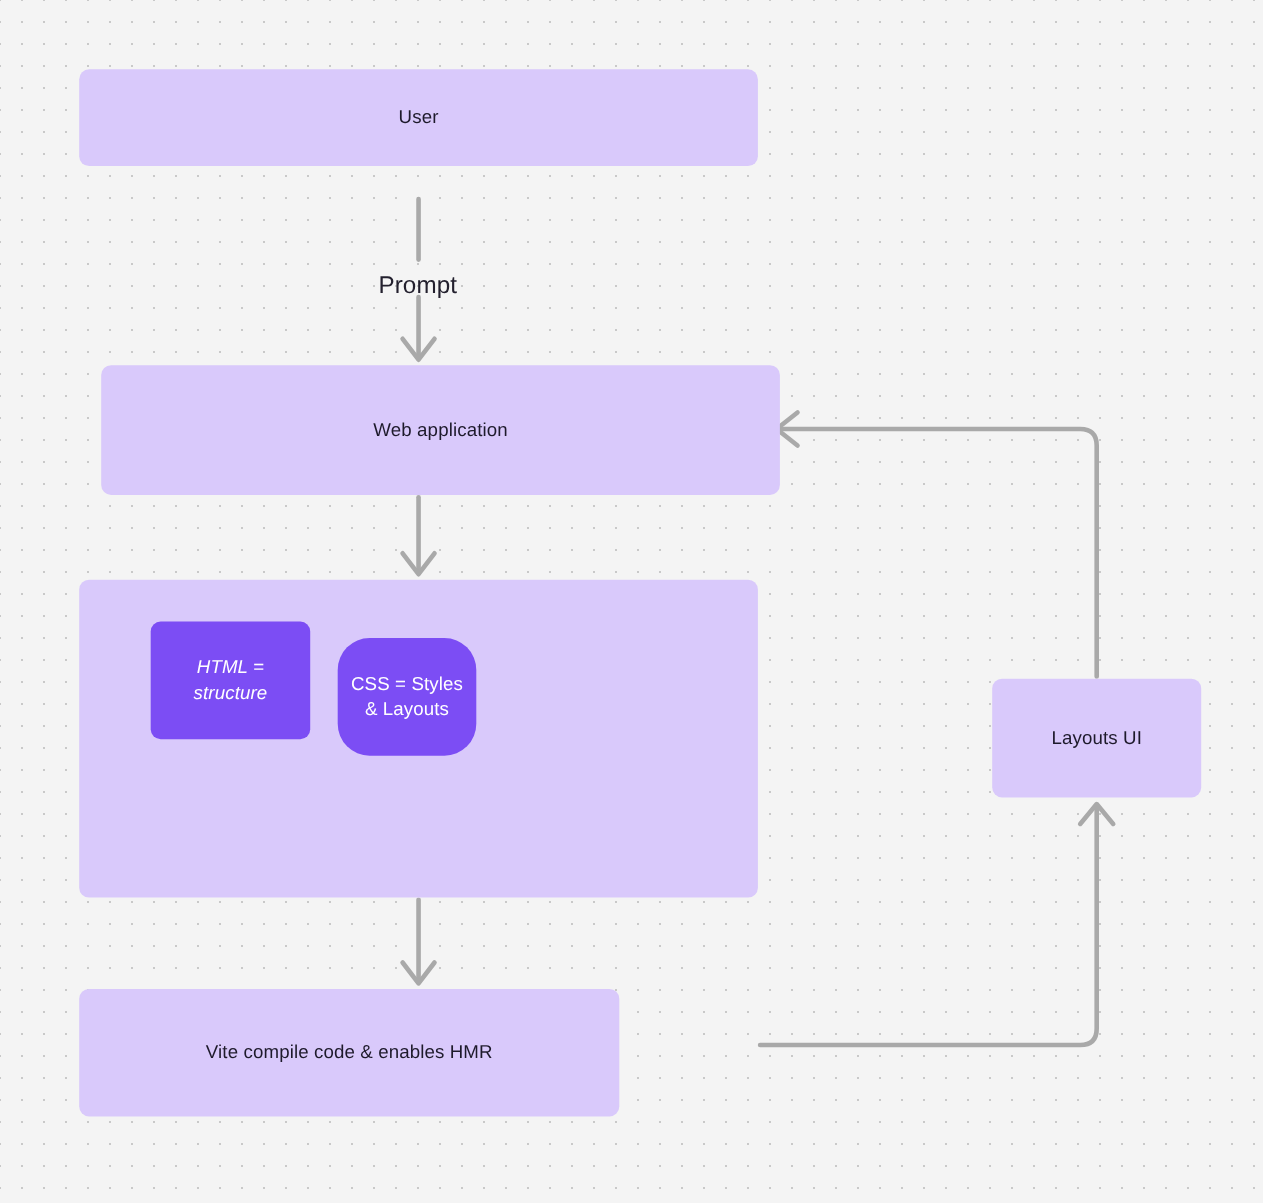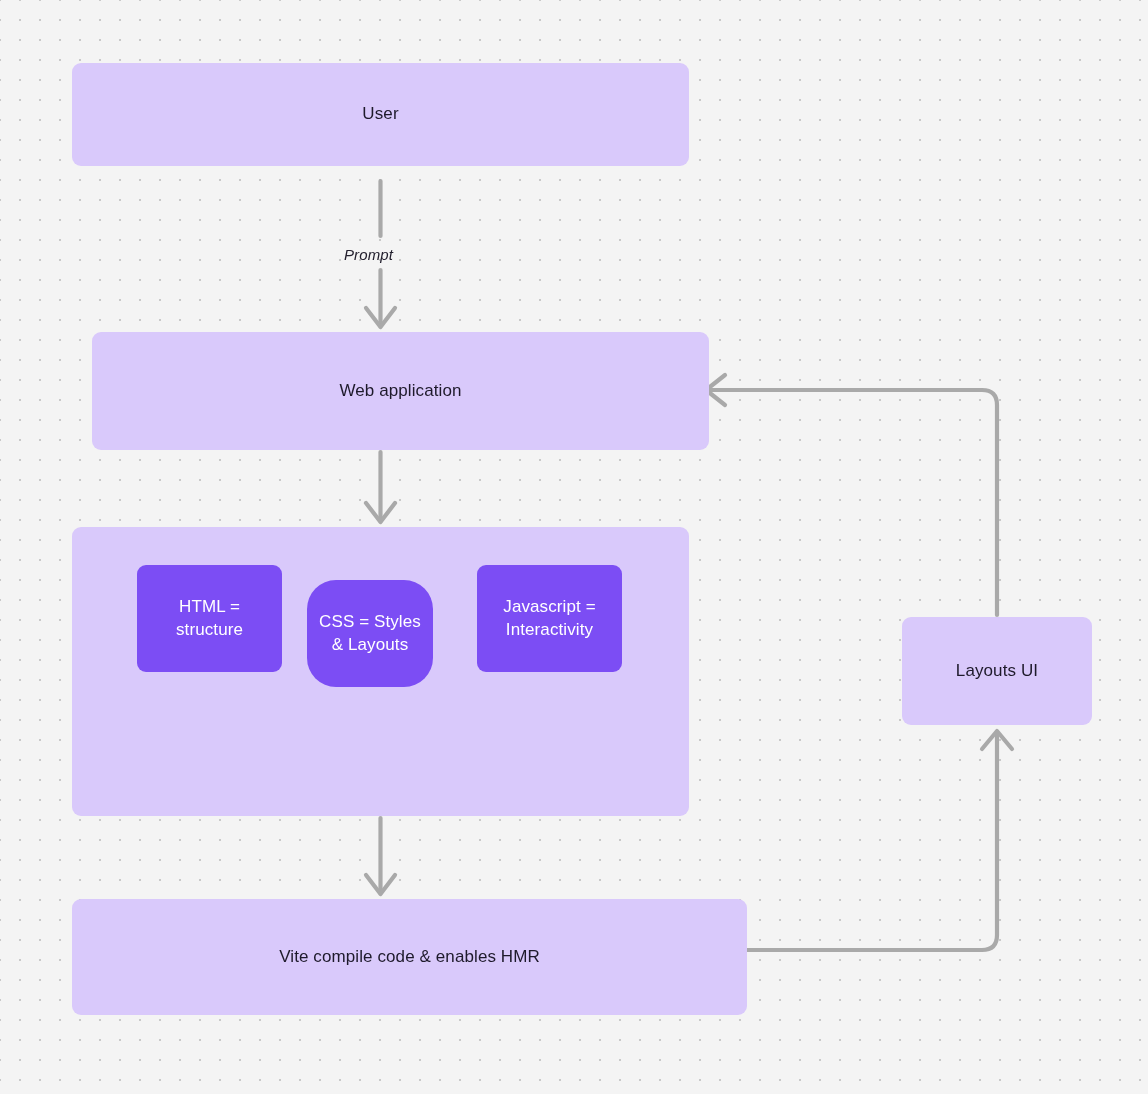--- a/index.html
+++ b/index.html
@@ -45,44 +45,43 @@
     text-align: center;
     border-radius: 9px;
     background: #7c4df4;
     color: #ffffff;
     font-size: 17px;
     line-height: 1.34;
     letter-spacing: 0.1px;
   }
   .edge-label {
     position: absolute;
-    font-size: 15px;
+    font-size: 22px;
     color: #23202e;
     letter-spacing: 0.1px;
     white-space: nowrap;
-    font-style: italic;
   }
   svg.edges {
     position: absolute;
     left: 0;
     top: 0;
     width: 1148px;
     height: 1094px;
     overflow: visible;
     pointer-events: none;
   }
 
   
-  #node-user            { left: 72px;  top: 63px;  width: 617px; height: 103px; }
+  #node-user            { left: 72px;  top: 63px;  width: 617px; height: 88px; }
   #node-webapp          { left: 72px;  top: 332px; width: 617px; height: 118px; margin-left: 20px; }
   #node-components      { left: 72px;  top: 527px; width: 617px; height: 289px; }
-  #node-vite            { left: 72px;  top: 899px; width: 675px; height: 116px; text-align: right; }
+  #node-vite            { left: 72px;  top: 899px; width: 491px; height: 116px; text-align: right; }
   #node-render          { left: 902px; top: 617px; width: 190px; height: 108px; }
 
-  #node-html            { left: 137px; top: 565px; width: 145px; height: 107px; }
+  #node-html            { left: 137px; top: 565px; width: 145px; height: 107px; font-style: italic; }
   #node-css             { left: 307px; top: 580px; width: 126px; height: 107px; border-radius: 29px; }
   #node-js              { left: 477px; top: 565px; width: 145px; height: 107px; }
   #label-prompt         { left: 344px; top: 246px; }
 </style>
 </head>
 <body>
 
 <div id="canvas">
 
   <svg class="edges" viewBox="0 0 1148 1094" xmlns="http://www.w3.org/2000/svg">
@@ -137,26 +136,20 @@
     </div>
   </div>
 
   <div class="node-inner" id="node-css">
     <div>
       <span>CSS = Styles</span><br>
       <span>&amp; Layouts</span>
     </div>
   </div>
 
-  <div class="node-inner" id="node-js">
-    <div>
-      <span>Javascript =</span><br>
-      <span>Interactivity</span>
-    </div>
-  </div>
 
   <div class="node" id="node-vite">
     <span>Vite compile code &amp; enables HMR</span>
   </div>
 
   <div class="node" id="node-render">
     <span>Layouts UI</span>
   </div>
 
 </div>

